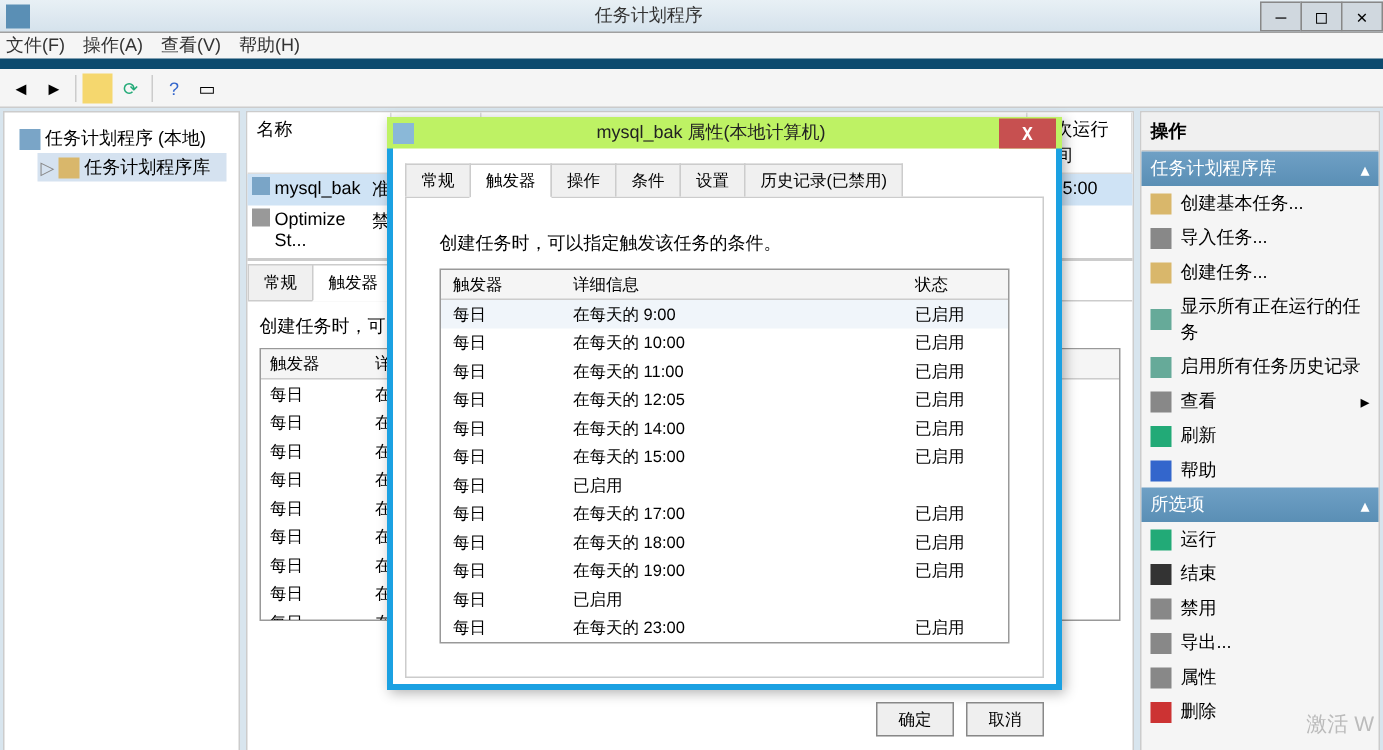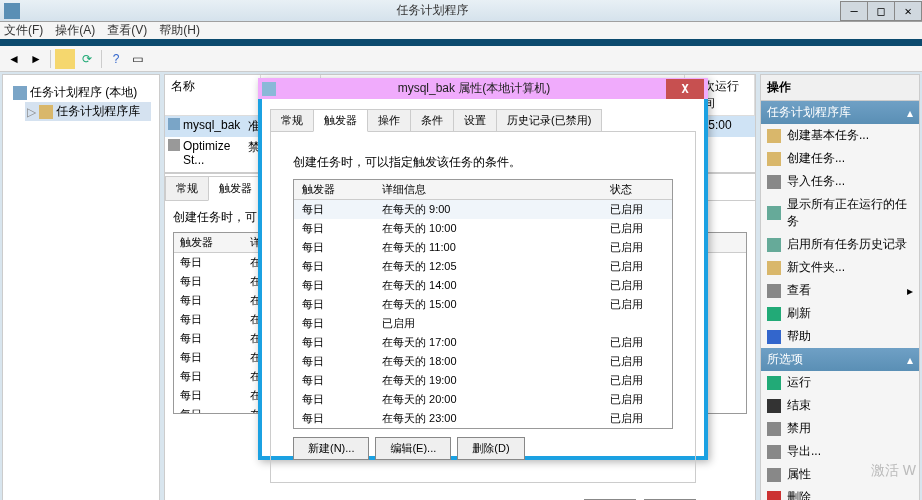--- a/index.html
+++ b/index.html
@@ -39,41 +39,41 @@
 .tc1{width:70px}.tc2{flex:1}.tc3{width:60px}
 .trig-body{max-height:160px;overflow:auto}
 .trig-row{display:flex}
 .actions{width:160px;background:#f5f5f5;border:1px solid #ccc;margin:2px;padding:0}
 .act-title{background:#f0f0f0;padding:4px 6px;font-weight:bold;border-bottom:1px solid #ccc}
 .act-header{background:linear-gradient(#6fa0c5,#5a8fb5);color:#fff;padding:3px 6px;display:flex;justify-content:space-between;align-items:center;font-size:11px}
 .act-item{display:flex;align-items:center;padding:3px 6px;gap:6px;font-size:11px}
 .act-icon{width:14px;height:14px;flex-shrink:0}
 
 .dialog{position:absolute;left:258px;top:78px;width:450px;height:382px;background:#fff;border:4px solid #1ba1e2;box-shadow:2px 2px 8px rgba(0,0,0,.3);display:flex;flex-direction:column}
-.dlg-title{height:24px;background:#f0abfc;color:#000;display:flex;align-items:center;padding:0 4px;margin:-4px -4px 0 -4px}
+.dlg-title{height:24px;background:#bef264;color:#000;display:flex;align-items:center;padding:0 4px;margin:-4px -4px 0 -4px}
 .dlg-title .ic{width:14px;height:14px;background:#8ab8d8;margin-right:6px}
 .dlg-title .tx{flex:1;text-align:center;color:#333;font-size:12px;background:#fff;margin:0 20px;padding:2px}
 .dlg-title .tx{background:transparent;color:#222}
 .dlg-close{width:38px;height:20px;background:#c75050;color:#fff;display:flex;align-items:center;justify-content:center;font-family:monospace;font-weight:bold}
 .dlg-body{flex:1;padding:8px;display:flex;flex-direction:column}
 .dlg-tabs{display:flex;border-bottom:1px solid #ccc}
 .dlg-tab{padding:3px 10px;border:1px solid #ccc;border-bottom:none;background:#f0f0f0;margin-right:-1px;margin-top:2px;font-size:11px}
 .dlg-tab.active{background:#fff;border-bottom:1px solid #fff;margin-bottom:-1px}
 .dlg-inner{border:1px solid #ccc;border-top:none;flex:1;padding:22px;display:flex;flex-direction:column}
 .dlg-table{border:1px solid #999;flex:1;margin-top:8px;overflow:hidden;display:flex;flex-direction:column}
 .dlg-thead{display:flex;background:#f5f5f5;border-bottom:1px solid #ccc}
 .dlg-thead span,.dlg-trow span{padding:2px 8px;font-size:11px}
 .dc1{width:80px}.dc2{flex:1}.dc3{width:70px}
 .dlg-tbody{flex:1;overflow:auto}
 .dlg-trow{display:flex}
 .dlg-trow.sel{background:#f0f5fa}
 .dlg-btns{margin-top:8px;display:flex;gap:6px}
 .btn{padding:3px 14px;border:1px solid #888;background:#efefef;font-size:11px}
 .dlg-footer{display:flex;justify-content:flex-end;gap:8px;padding:8px}
-.watermark{position:absolute;right:6px;bottom:20px;color:#bbb;font-size:14px}
+.watermark{position:absolute;right:6px;bottom:8px;color:#bbb;font-size:14px}
 </style>
 </head>
 <body>
 
 <div class="title-bar">
   <div class="icon"></div>
   <div class="title">任务计划程序</div>
   <div class="win-btns">
     <div class="win-btn">—</div>
     <div class="win-btn">□</div>
@@ -208,38 +208,34 @@
     <div class="act-header">
       <span>任务计划程序库</span>
         <span>▴</span>
     </div>
     <div id="act-s1">
         <div class="act-item">
           <div class="act-icon" style="background:#d9b76b"></div>
           <span>创建基本任务...</span>
         </div>
         <div class="act-item">
+          <div class="act-icon" style="background:#888"></div>
+          <span>导入任务...</span>
+        </div>
+        <div class="act-item">
           <div class="act-icon" style="background:#d9b76b"></div>
           <span>创建任务...</span>
         </div>
         <div class="act-item">
-          <div class="act-icon" style="background:#888"></div>
-          <span>导入任务...</span>
-        </div>
-        <div class="act-item">
           <div class="act-icon" style="background:#6a9"></div>
           <span>显示所有正在运行的任务</span>
         </div>
         <div class="act-item">
           <div class="act-icon" style="background:#6a9"></div>
           <span>启用所有任务历史记录</span>
-        </div>
-        <div class="act-item">
-          <div class="act-icon" style="background:#d9b76b"></div>
-          <span>新文件夹...</span>
         </div>
         <div class="act-item">
           <div class="act-icon" style="background:#888"></div>
           <span>查看</span>
           <span style="margin-left:auto">▸</span>
         </div>
         <div class="act-item">
           <div class="act-icon" style="background:#2a7"></div>
           <span>刷新</span>
         </div>
@@ -349,34 +345,28 @@
               <span class="dc2">在每天的 18:00</span>
               <span class="dc3">已启用</span>
             </div>
             <div class="dlg-trow">
               <span class="dc1">每日</span>
               <span class="dc2">在每天的 19:00</span>
               <span class="dc3">已启用</span>
             </div>
             <div class="dlg-trow">
               <span class="dc1">每日</span>
-              <span class="dc2">在每天的 20:00</span>
               <span class="dc3">已启用</span>
             </div>
             <div class="dlg-trow">
               <span class="dc1">每日</span>
               <span class="dc2">在每天的 23:00</span>
               <span class="dc3">已启用</span>
             </div>
           </div>
-      </div>
-      <div class="dlg-btns">
-        <button class="btn">新建(N)...</button>
-        <button class="btn">编辑(E)...</button>
-        <button class="btn">删除(D)</button>
       </div>
     </div>
   </div>
   <div class="dlg-footer">
     <button class="btn">确定</button>
     <button class="btn">取消</button>
   </div>
 </div>
 
 <div class="watermark">激活 W</div>

